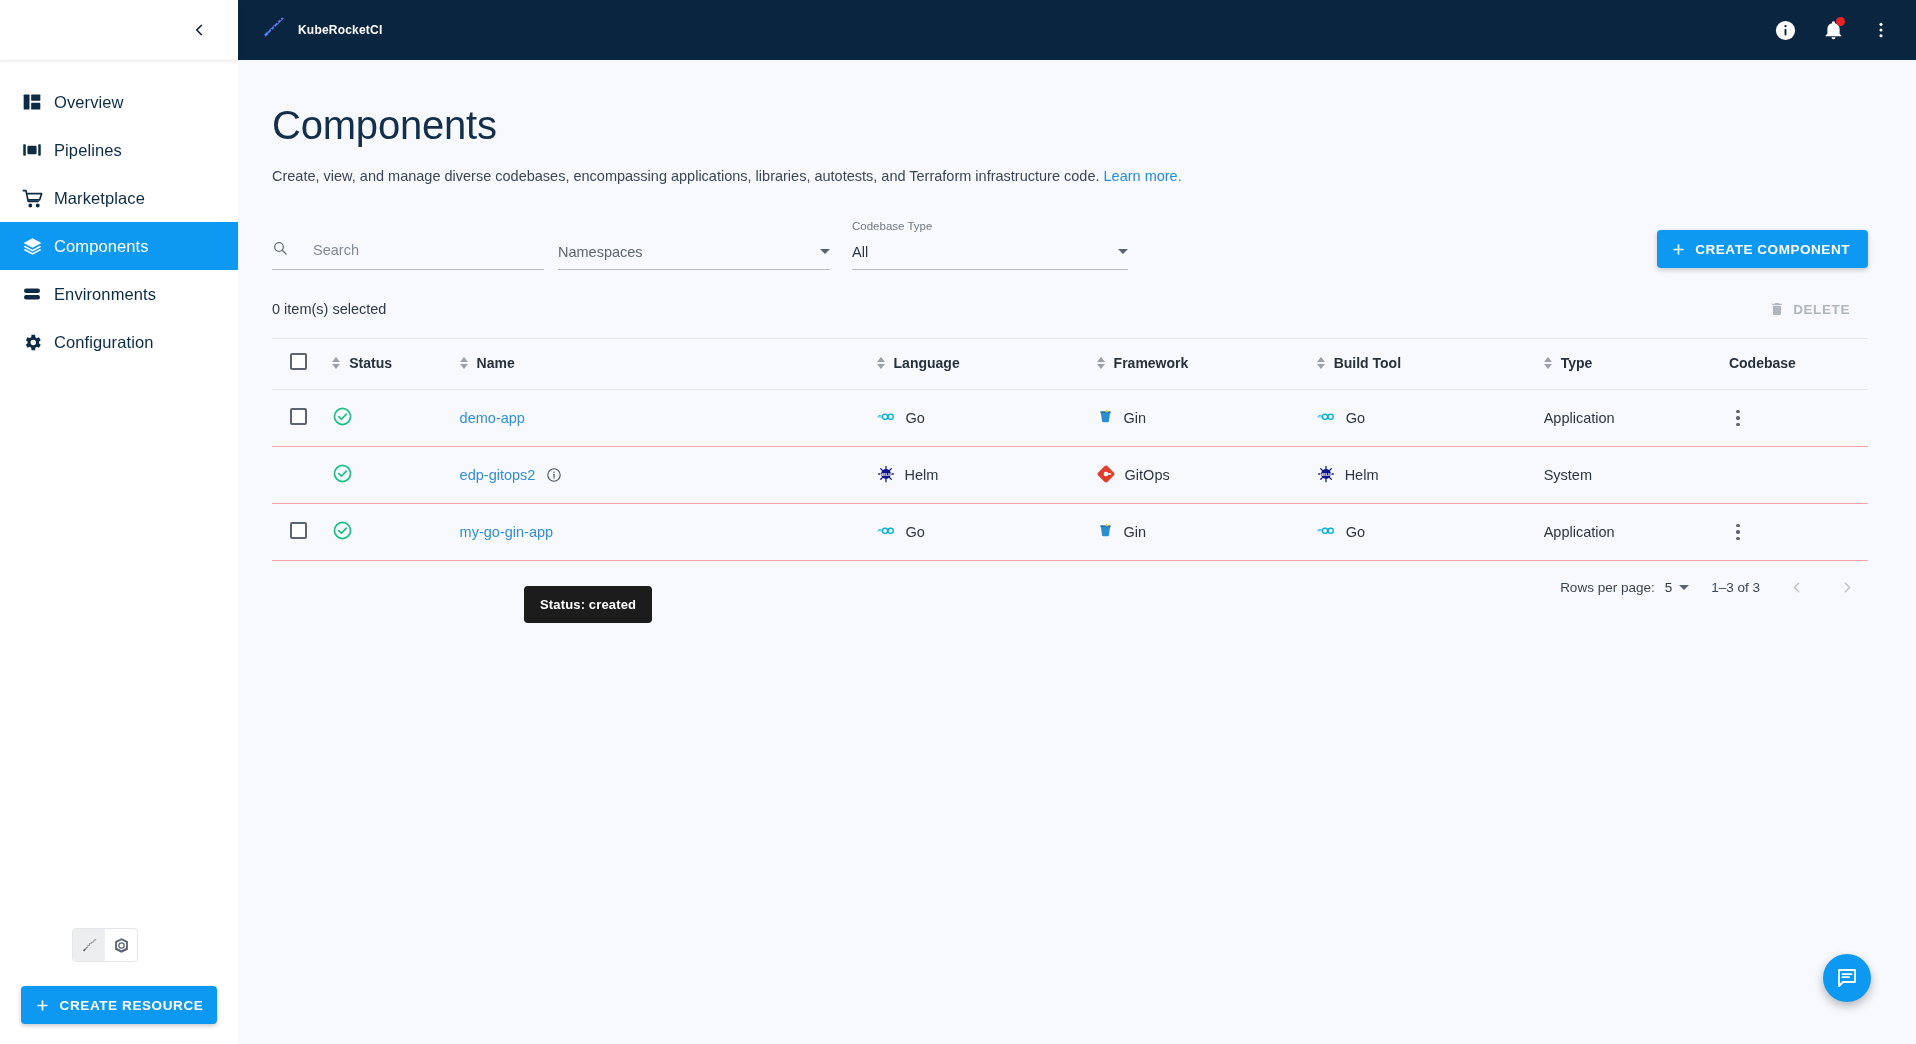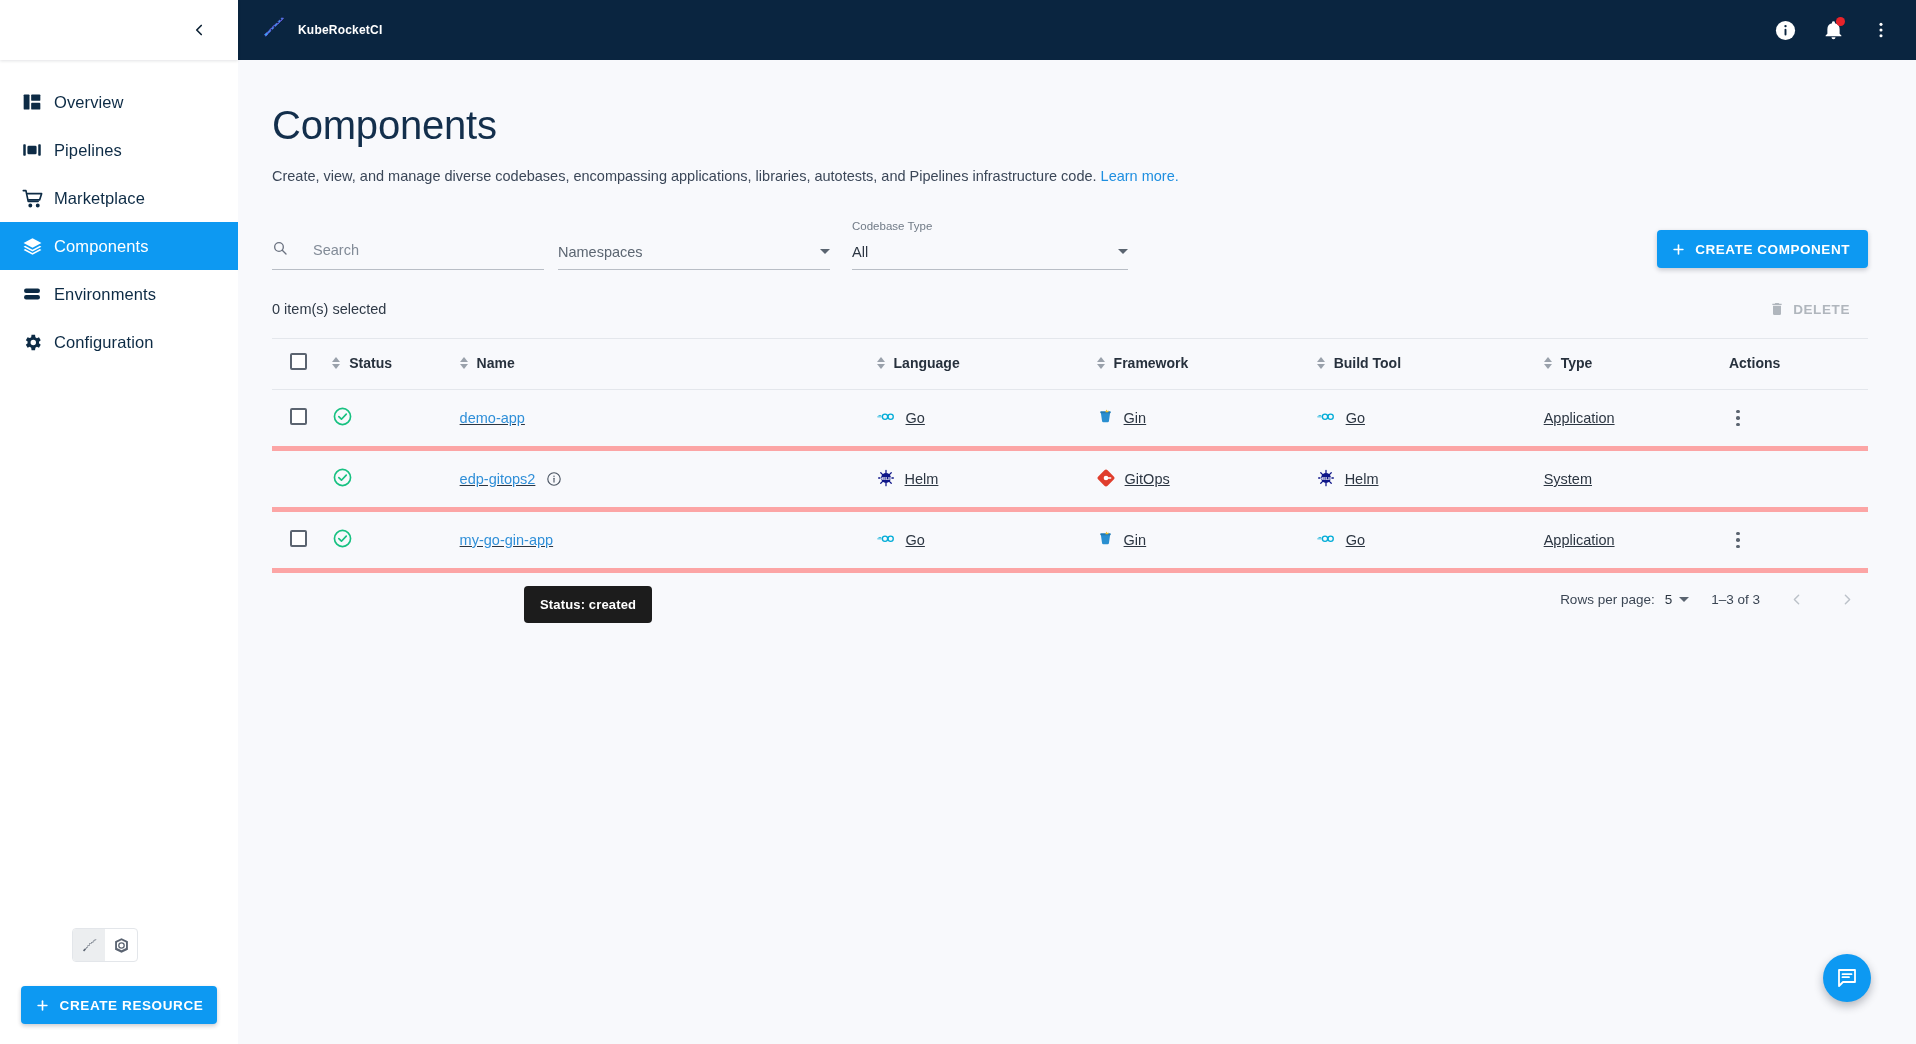--- a/index.html
+++ b/index.html
@@ -174,23 +174,22 @@
     white-space: nowrap;
   }
   .th-inner { display: flex; align-items: center; gap: 9px; }
   .sorter { display: inline-flex; flex-direction: column; gap: 2px; cursor: pointer; }
   .sorter i { width: 0; height: 0; border-left: 4px solid transparent; border-right: 4px solid transparent; }
   .sorter i.up { border-bottom: 5px solid #9aa1ab; }
   .sorter i.dn { border-top: 5px solid #9aa1ab; }
 
   .table tbody td {
     font-size: 14.5px; color: #2c3642;
-    padding: 16px 0; border-bottom: 5px solid #fca5a5;
+    padding: 16px 0; border-bottom: 1px solid #fca5a5;
     vertical-align: middle;
-    text-decoration: underline;
   }
   .cbox {
     width: 17px; height: 17px; border: 2px solid #5b6470; border-radius: 2px;
     display: inline-block; cursor: pointer; background: #fff;
   }
   .col-check { width: 52px; padding-left: 18px !important; }
   .col-status { width: 110px; }
   .col-name   { width: 360px; }
   .col-lang   { width: 190px; }
   .col-fw     { width: 190px; }
@@ -373,21 +372,21 @@
             </svg>
         </div>
       </div>
     </header>
 
     <main class="content">
 
       <h1 class="page-title">Components</h1>
 
       <div class="page-desc">
-        <span>Create, view, and manage diverse codebases, encompassing applications, libraries, autotests, and Pipelines infrastructure code.</span>
+        <span>Create, view, and manage diverse codebases, encompassing applications, libraries, autotests, and Terraform infrastructure code.</span>
         <a href="#">Learn more.</a>
       </div>
 
       <div class="filters">
 
         <div class="field field-search">
           <div class="search-row underline">
             <span>
               <svg width="16" height="16" viewBox="0 0 24 24" fill="none" stroke="#6b7280" stroke-width="2" stroke-linecap="round">
                   <circle cx="10.5" cy="10.5" r="6.5"></circle>
@@ -486,21 +485,21 @@
             <th class="col-type">
               <div class="th-inner">
                 <span class="sorter">
                     <i class="up"></i>
                     <i class="dn"></i>
                   </span>
                 <span>Type</span>
               </div>
             </th>
             <th class="col-act">
-              <span>Actions</span>
+              <span>Codebase</span>
             </th>
           </tr>
         </thead>
 
         <tbody>
 
           <tr>
             <td class="col-check">
               <span class="cbox"></span>
             </td>

